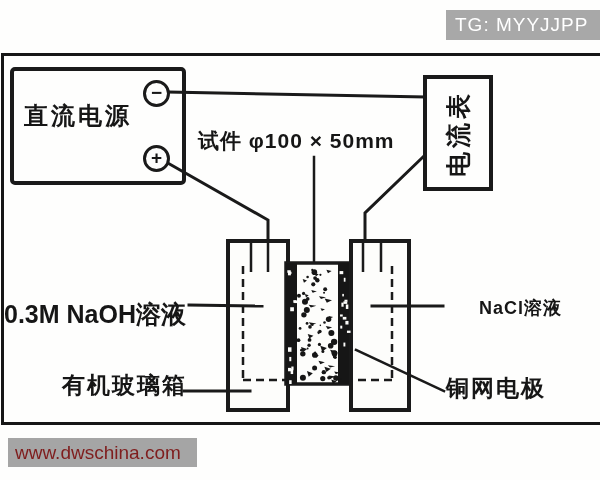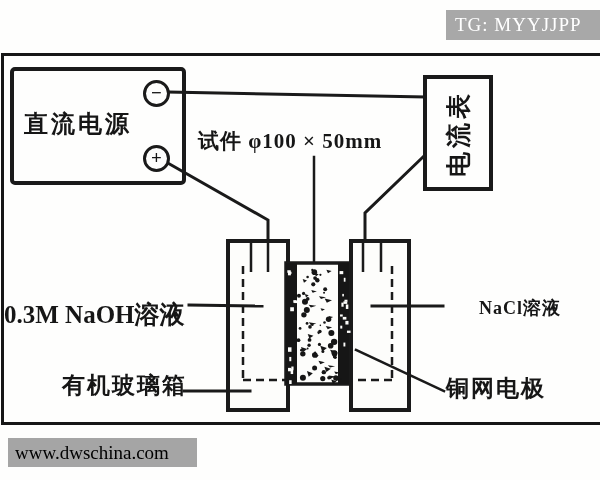--- a/index.html
+++ b/index.html
@@ -1,18 +1,18 @@
 <!DOCTYPE html>
 <html><head>
 <meta charset="utf-8">
 <style>
   html,body{margin:0;padding:0;background:#ffffff;}
   .canvas{
     position:relative;width:600px;height:480px;background:#fefefd;
-    overflow:hidden;font-family:Liberation Serif, serif;
+    overflow:hidden;font-family:Liberation Sans, sans-serif;
     color:#161616;
   }
   .abs{position:absolute;}
   
   .tg-badge{
     left:446px;top:10px;width:154px;height:30px;background:#a8a8a8;
     color:#ffffff;font-size:19px;line-height:30px;padding-left:9px;
     box-sizing:border-box;letter-spacing:1px;white-space:nowrap;
   }
   
@@ -29,41 +29,41 @@
     left:423px;top:75px;width:70px;height:116px;
     border:4px solid #1a1a1a;box-sizing:border-box;
     display:flex;align-items:center;justify-content:center;
   }
   .ammeter-box .vtext{
     transform:rotate(-90deg);white-space:nowrap;
     font-size:25px;font-weight:bold;letter-spacing:4px;
   }
   
   .lbl{white-space:nowrap;font-weight:bold;}
-  .dc-label{left:24px;top:108px;font-size:24px;letter-spacing:3px;}
+  .dc-label{left:24px;top:100px;font-size:24px;letter-spacing:3px;}
   .specimen-label{left:198px;top:127px;font-size:21px;letter-spacing:1px;}
   .naoh-label{left:4px;top:298px;font-size:25px;}
   .nacl-label{left:479px;top:296px;font-size:18px;letter-spacing:1px;}
   .plexi-label{left:62px;top:370px;font-size:23px;letter-spacing:2px;}
   .copper-label{left:446px;top:373px;font-size:23px;letter-spacing:2px;}
   
   .terminal{
     width:21px;height:21px;border:3.5px solid #1a1a1a;border-radius:50%;
     background:#fdfdfc;display:flex;align-items:center;justify-content:center;
     font-size:19px;font-weight:bold;line-height:1;
   }
   .terminal span{transform:translateY(-1px);}
   .minus-t{left:143px;top:80px;}
   .plus-t{left:143px;top:145px;}
   
   .overlay{left:0;top:0;width:600px;height:480px;pointer-events:none;}
   
   .watermark{
     left:8px;top:438px;width:189px;height:29px;background:#a5a5a5;
-    color:#000000;font-size:19px;line-height:29px;padding-left:7px;
+    color:#7f1d1d;font-size:19px;line-height:29px;padding-left:7px;
     box-sizing:border-box;white-space:nowrap;
   }
 </style>
 </head>
 <body>
 
 <div class="canvas">
 
   <div class="abs tg-badge">TG: MYYJJPP</div>
 

